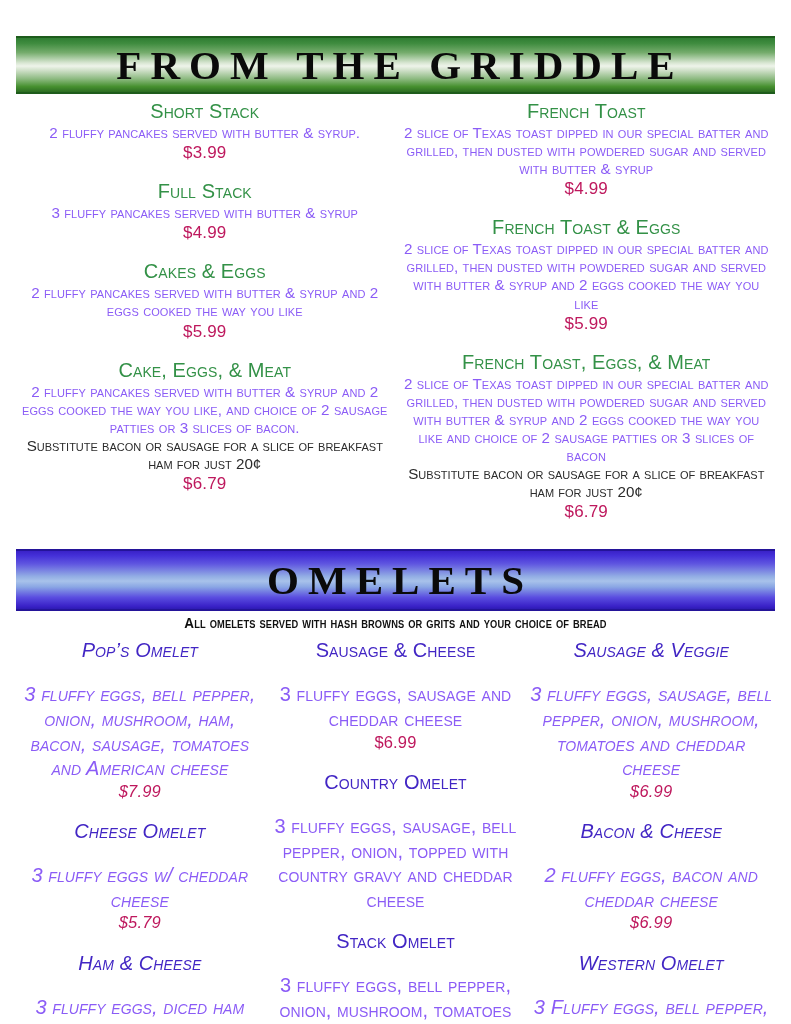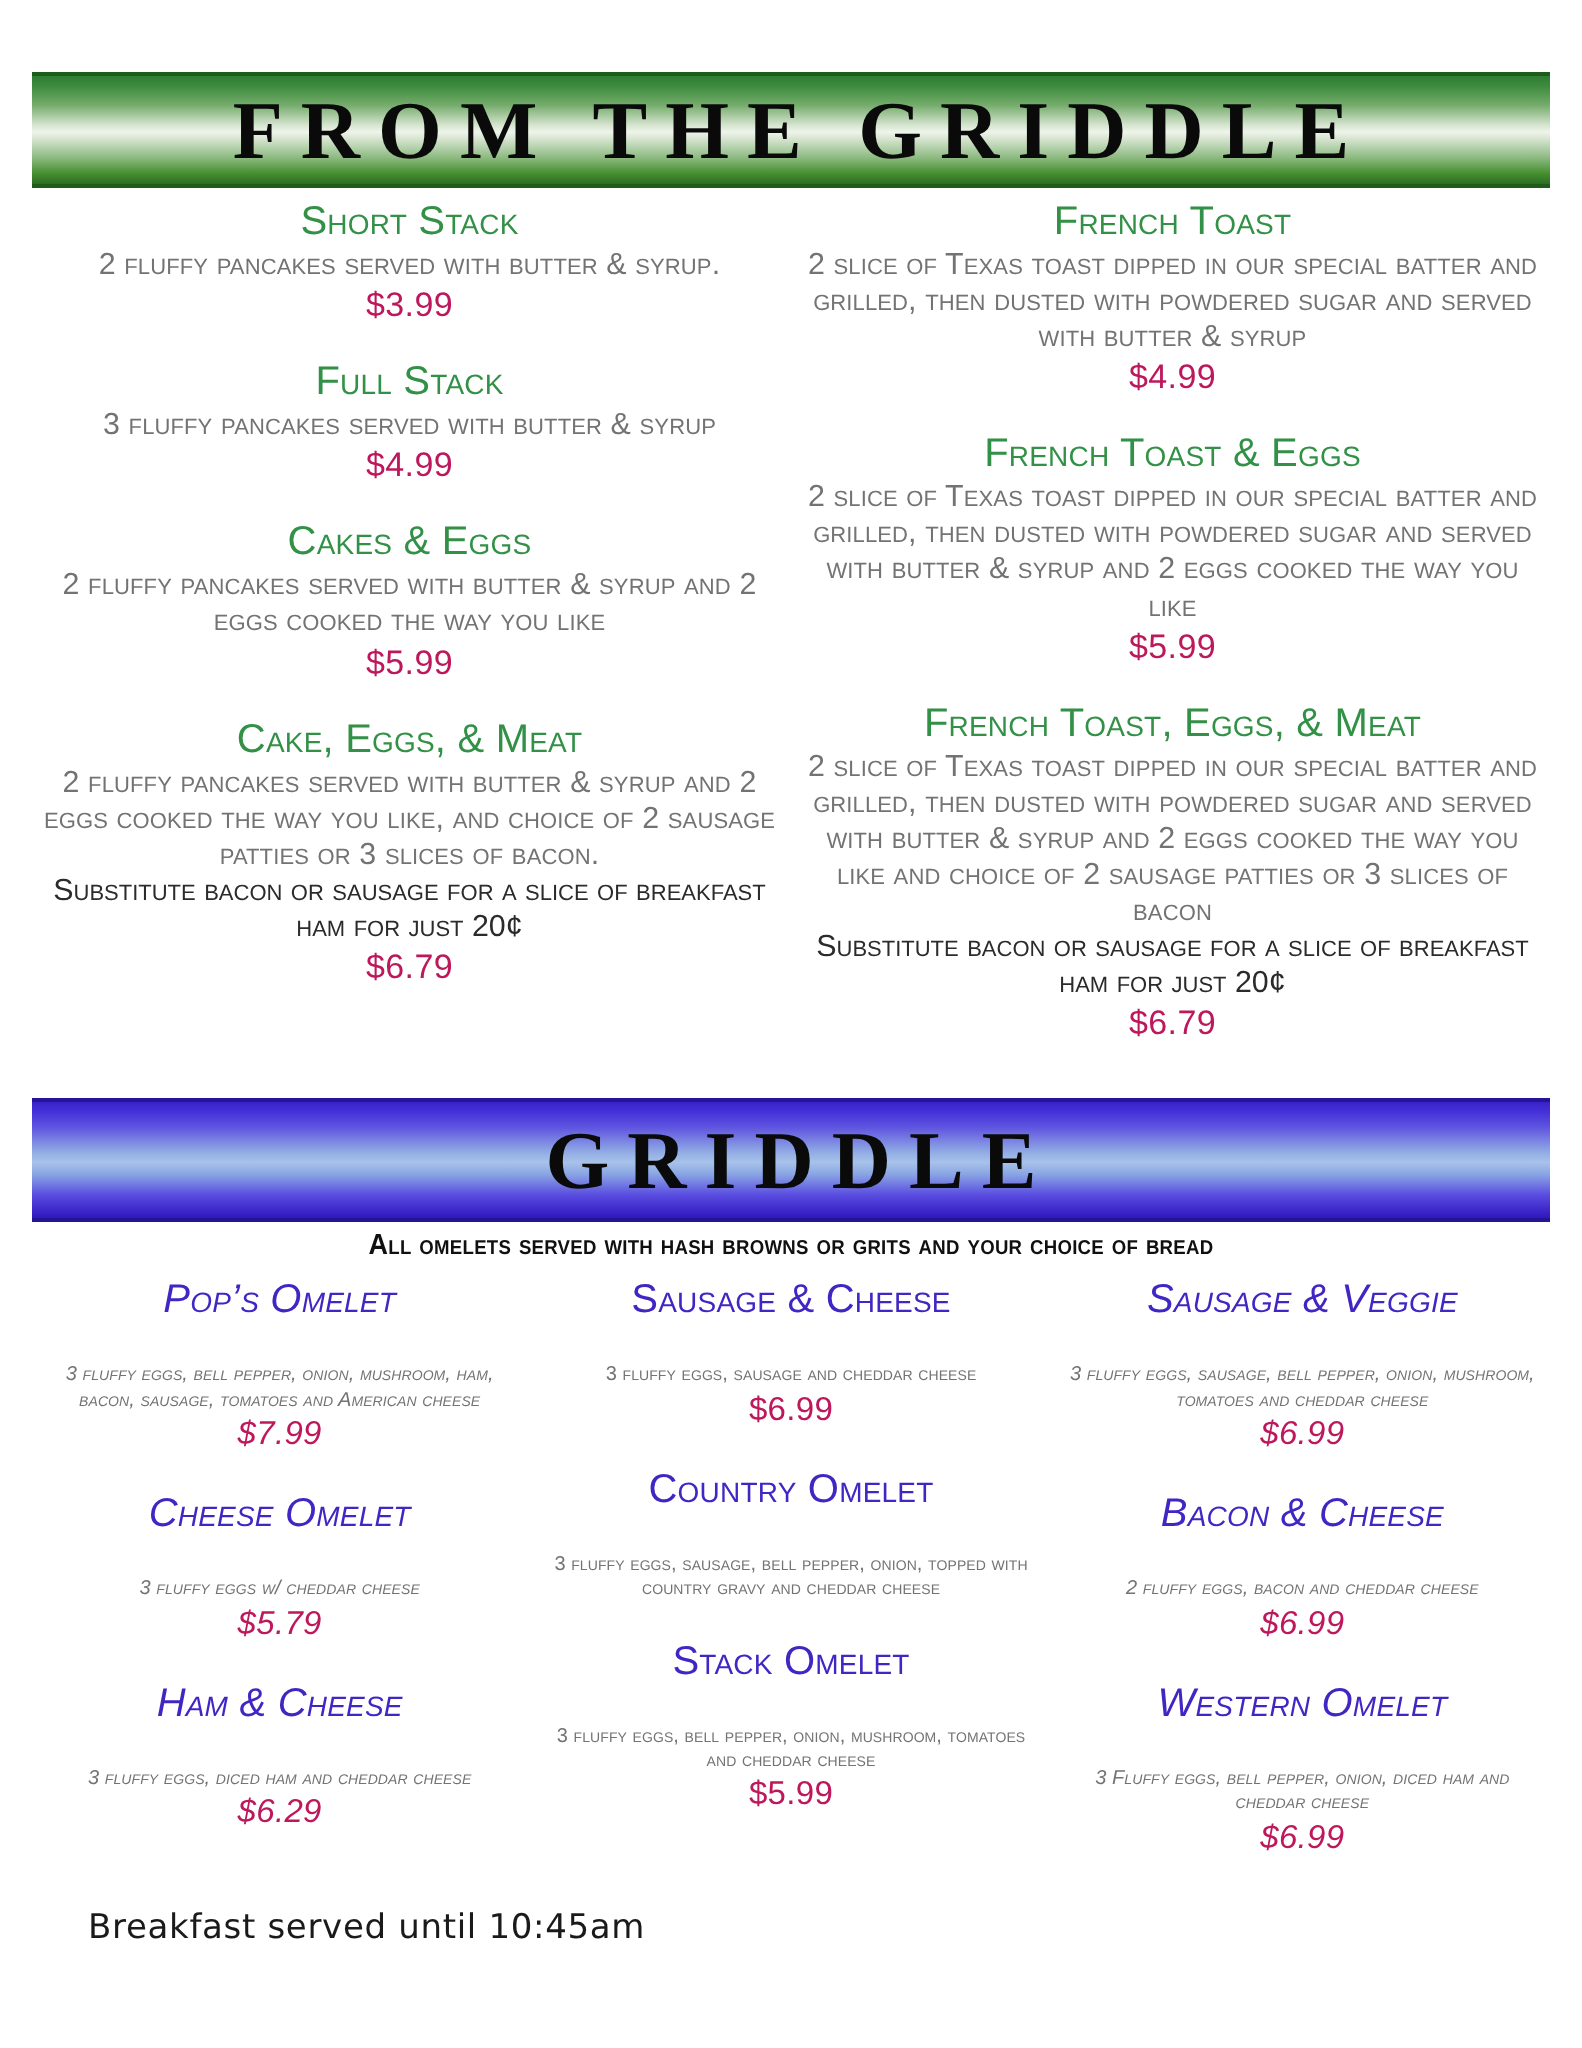--- a/index.html
+++ b/index.html
@@ -103,25 +103,25 @@
     color: #339147;
     letter-spacing: 0.005em;
   }
   .omelet-item .item-name { color: #4226c4; }
 
   .item-desc {
     font-family: "Liberation Sans", sans-serif;
     font-variant: small-caps;
     font-size: 15.2px;
     line-height: 1.19;
-    color: #737373;
+    color: #8b5cf6;
     letter-spacing: 0.004em;
     margin-top: 1px;
   }
-  .omelet-item .item-desc { font-size: 10px; line-height: 1.23; margin-top: 20px; }
+  .omelet-item .item-desc { font-size: 20px; line-height: 1.23; margin-top: 20px; }
 
   .item-sub {
     font-family: "Liberation Sans", sans-serif;
     font-variant: small-caps;
     font-size: 15.2px;
     line-height: 1.19;
     color: #2b2b2b;
   }
 
   .item-price {
@@ -204,21 +204,21 @@
         <div class="item-desc">2 slice of Texas toast dipped in our special batter and grilled, then dusted with powdered sugar and served with butter &amp; syrup and 2 eggs cooked the way you like and choice of 2 sausage patties or 3 slices of bacon</div>
         <div class="item-sub">Substitute bacon or sausage for a slice of breakfast ham for just 20¢</div>
         <div class="item-price">$6.79</div>
       </div>
 
     </div>
   </div>
 
   <div class="omelets-section">
     <div class="banner banner-blue">
-      <span class="banner-title">GRIDDLE</span>
+      <span class="banner-title">OMELETS</span>
     </div>
 
     <div class="banner-note">All omelets served with hash browns or grits and your choice of bread</div>
 
     <div class="omelet-body">
 
       <div class="ocol">
         <div class="omelet-item">
           <div class="item-name">Pop’s Omelet</div>
           <div class="item-desc">3 fluffy eggs, bell pepper, onion, mushroom, ham, bacon, sausage, tomatoes and American cheese</div>

